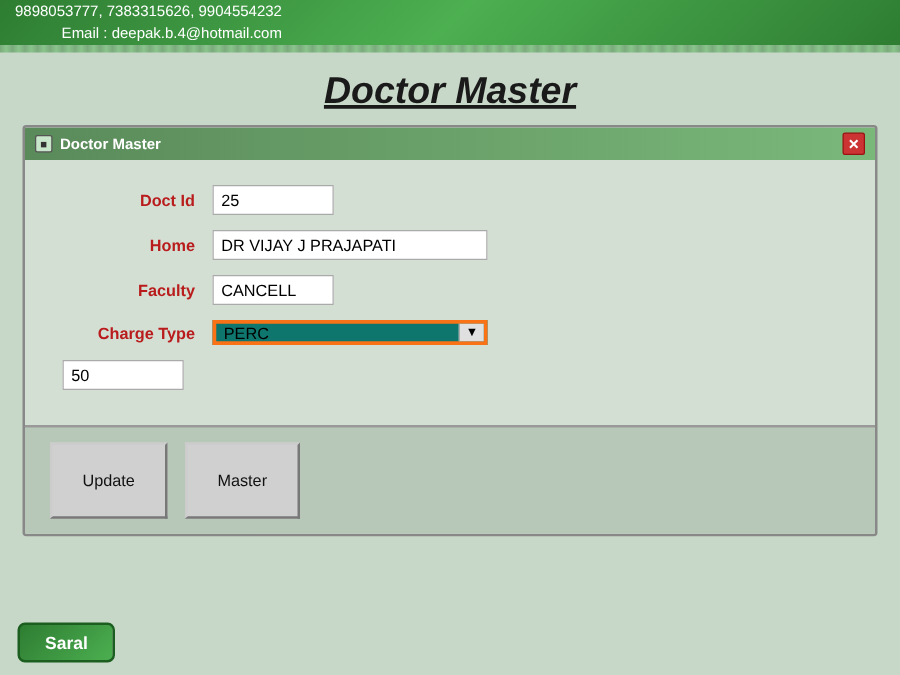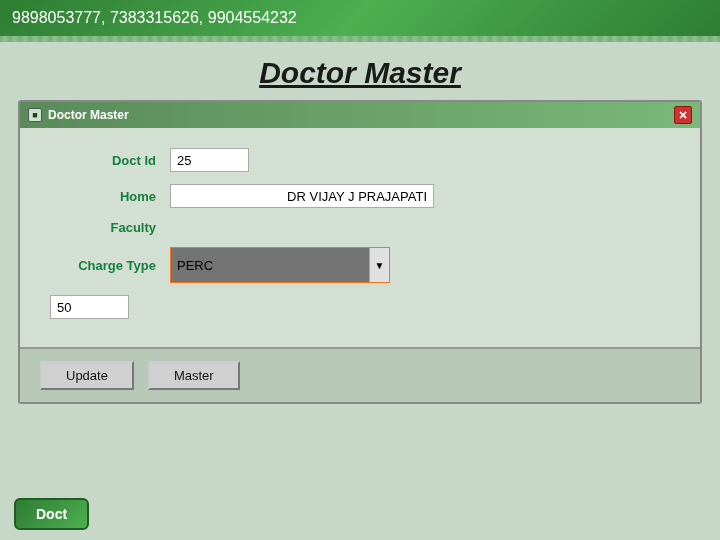--- a/index.html
+++ b/index.html
@@ -25,21 +25,21 @@
 
     .header-title {
       color: white;
       font-size: 14px;
       font-weight: bold;
       font-style: italic;
     }
 
     .header-contact {
       color: white;
-      font-size: 16px;
+      font-size: 12px;
       text-align: right;
       line-height: 1.4;
     }
 
     
     .wave-line {
       height: 6px;
       background: repeating-linear-gradient(90deg, #2e7d32 0px, #4caf50 5px, #2e7d32 10px);
       opacity: 0.5;
     }
@@ -127,42 +127,42 @@
       align-items: center;
       margin-bottom: 12px;
     }
 
     .form-label {
       width: 120px;
       text-align: right;
       padding-right: 14px;
       font-size: 13px;
       font-weight: bold;
-      color: #15803d;
+      color: #b91c1c;
     }
 
     .form-input {
       background: white;
       border: 1px solid #aaa;
       padding: 3px 6px;
       font-size: 13px;
       height: 24px;
       outline: none;
     }
 
-    .input-short { width: 79px; }
-    .input-name { width: 264px; text-align: right; }
+    .input-short { width: 97px; }
+    .input-name { width: 220px; }
 
     
     .dropdown-wrapper {
       display: flex;
       align-items: center;
-      background: #737373;
-      border: 1px solid #f97316;
-      height: 36px;
+      background: #0f766e;
+      border: 3px solid #f97316;
+      height: 20px;
       width: 220px;
     }
 
     .dropdown-text {
       flex: 1;
       padding: 3px 6px;
       font-size: 13px;
     }
 
     .dropdown-arrow {
@@ -180,21 +180,21 @@
     
     .dialog-footer {
       background: #b8c8b8;
       border-top: 2px solid #999;
       padding: 12px 20px;
       display: flex;
       gap: 14px;
     }
 
     .btn {
-      padding: 5px 24px;
+      padding: 21px 24px;
       font-size: 13px;
       border: 2px outset #ccc;
       background: #d0d0d0;
       cursor: pointer;
       color: #111;
     }
 
     
     .page-footer {
       position: absolute;
@@ -223,20 +223,21 @@
       cursor: pointer;
       border: 2px solid #1b5e20;
     }
   </style>
 </head>
 <body>
 
 <div class="header">
   <div class="header-contact">
     <div>9898053777, 7383315626, 9904554232</div>
+    <div>Email : deepak.b.4@hotmail.com</div>
   </div>
 </div>
 
 <div class="wave-line"></div>
 
 <div class="page-title-container">
   <span class="page-title">Doctor Master</span>
 </div>
 
 <div class="dialog">
@@ -258,20 +259,21 @@
       <input class="form-input input-short" type="text" value="25" style="">
     </div>
 
     <div class="form-row">
       <label class="form-label">Home</label>
       <input class="form-input input-name" type="text" value="DR VIJAY J PRAJAPATI" style="">
     </div>
 
     <div class="form-row">
       <label class="form-label">Faculty</label>
+      <input class="form-input input-short" type="text" value="CANCELL" style="">
     </div>
 
     <div class="form-row">
       <label class="form-label">Charge Type</label>
       <div class="dropdown-wrapper">
         <span class="dropdown-text">PERC</span>
         <div class="dropdown-arrow">▼</div>
       </div>
     </div>
 
@@ -282,14 +284,14 @@
   </div>
 
   <div class="dialog-footer">
     <button class="btn">Update</button>
     <button class="btn">Master</button>
   </div>
 
 </div>
 
 <div class="page-footer">
-  <button class="home-btn">Doct</button>
+  <button class="home-btn">Saral</button>
 </div>
 
 </body></html>

